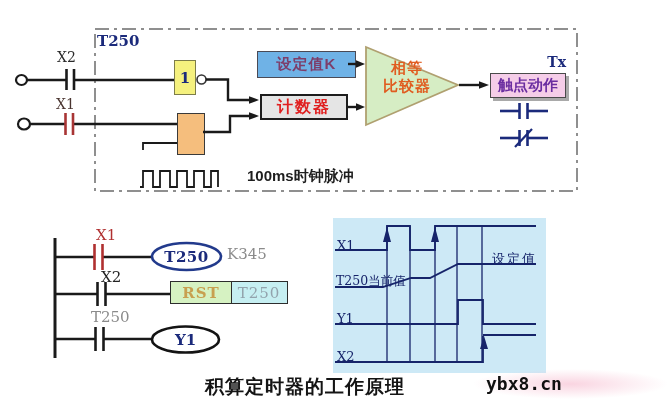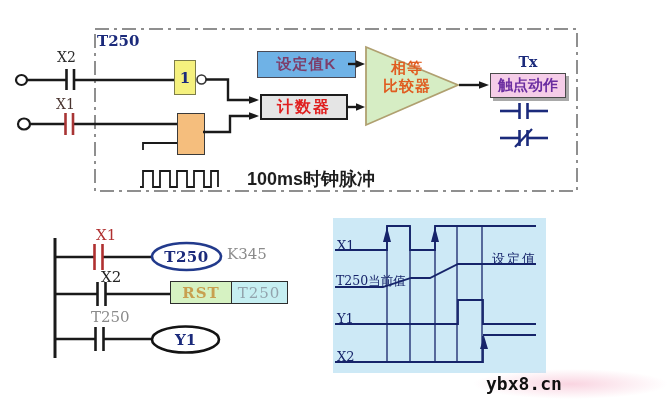--- a/index.html
+++ b/index.html
@@ -178,30 +178,31 @@
     <polygon points="480,349 488,349 484,336" fill="#16246a"></polygon>
   </svg>
 
   <div class="lbl serif navy" style="left:97px;top:32px;font-size:15px;font-weight:bold;z-index:3;">T250</div>
   <div class="lbl serif" style="left:57px;top:49px;font-size:14px;color:#2a2a2a;z-index:3;">X2</div>
   <div class="lbl serif" style="left:56px;top:96px;font-size:14px;color:#4a3530;z-index:3;">X1</div>
   <div class="lbl" id="comparator-text">
     <div>相等</div>
     <div>比较器</div>
   </div>
-  <div class="lbl" style="left:247px;top:167px;font-size:18px;font-weight:bold;color:#1e1e1e;z-index:3;">100ms时钟脉冲</div>
-  <div class="lbl serif navy" style="left:490px;top:54px;width:76px;text-align:center;font-size:14px;font-weight:bold;z-index:3;">Tx</div>
+  <div class="lbl" style="left:247px;top:167px;font-size:15px;font-weight:bold;color:#1e1e1e;z-index:3;">100ms时钟脉冲</div>
+  <div class="lbl serif navy" style="left:490px;top:54px;width:76px;text-align:right;font-size:14px;font-weight:bold;z-index:3;">Tx</div>
 
   <div class="lbl serif" style="left:96px;top:226px;font-size:15px;color:#b03030;z-index:3;">X1</div>
   <div class="lbl serif navy boxtxt" style="left:152px;top:243px;width:69px;height:27px;font-size:15px;font-weight:bold;letter-spacing:.5px;z-index:3;">T250</div>
   <div class="lbl serif" style="left:227px;top:245px;font-size:15px;color:#8b8b8b;z-index:3;">K345</div>
   <div class="lbl serif" style="left:101px;top:268px;font-size:15px;color:#222;z-index:3;">X2</div>
   <div class="lbl serif" style="left:91px;top:308px;font-size:15px;color:#8b8b8b;z-index:3;">T250</div>
   <div class="lbl serif navy boxtxt" style="left:152px;top:327px;width:67px;height:26px;font-size:15px;font-weight:bold;z-index:3;">Y1</div>
 
   <div class="lbl serif tlbl" style="left:337px;top:238px;">X1</div>
   <div class="lbl serif tlbl" style="left:336px;top:273px;font-size:12.5px;">T250当前值</div>
   <div class="lbl serif tlbl" style="left:492px;top:250px;letter-spacing:2px;">设定值</div>
   <div class="lbl serif tlbl" style="left:337px;top:311px;">Y1</div>
   <div class="lbl serif tlbl" style="left:337px;top:349px;">X2</div>
 
+  <div class="lbl" id="caption">积算定时器的工作原理</div>
   <div class="lbl mono" id="watermark">ybx8.cn</div>
 </div>
 
 </body></html>

